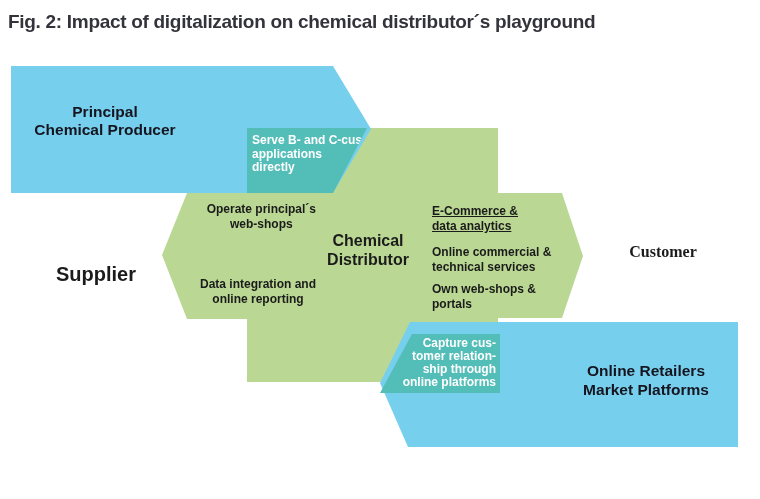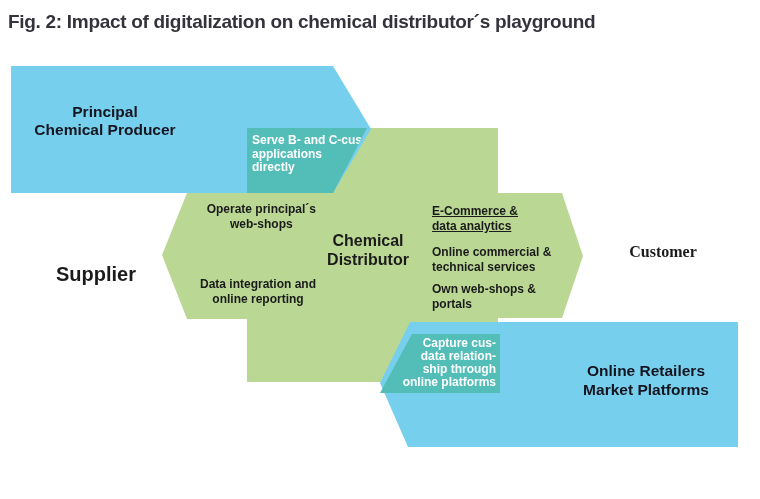--- a/index.html
+++ b/index.html
@@ -90,21 +90,21 @@
     <div class="note-text">
       <span>Serve B- and C-cus-</span>
       <span>applications</span>
       <span>directly</span>
     </div>
   </div>
 
   <div class="shape teal-capture">
     <div class="note-text">
       <span>Capture cus-</span>
-      <span>data relation-</span>
+      <span>tomer relation-</span>
       <span>ship through</span>
       <span>online platforms</span>
     </div>
   </div>
 
   <div class="txt lbl-producer">
     <span style="display:block">Principal</span>
     <span style="display:block">Chemical Producer</span>
   </div>
 

